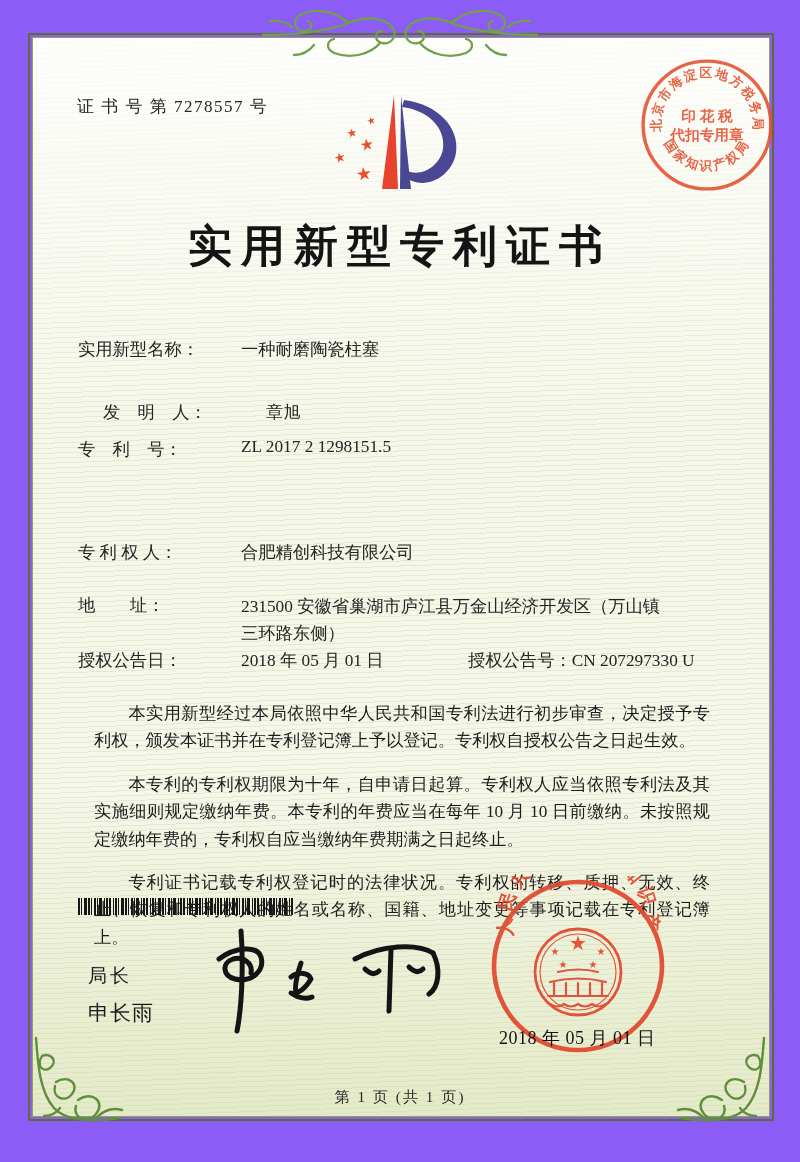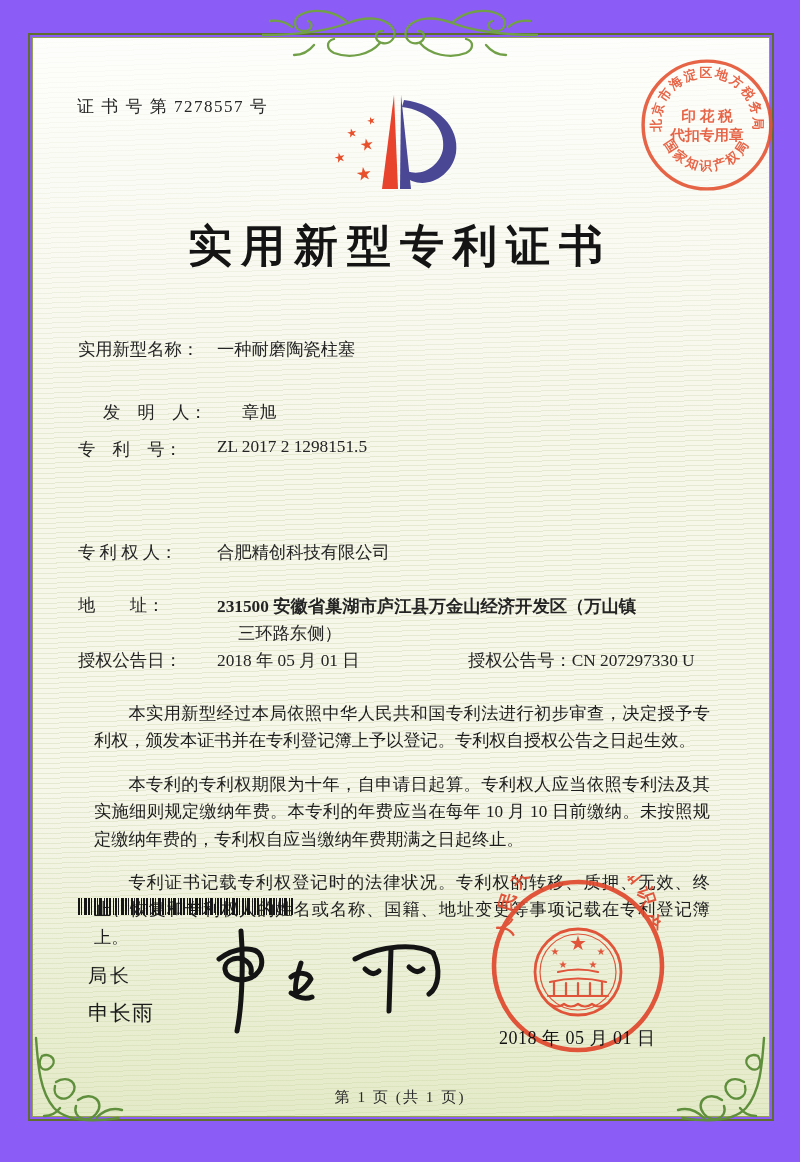--- a/index.html
+++ b/index.html
@@ -11,21 +11,21 @@
   .frame-inner{position:absolute;inset:2px;border:1px solid #93a254;
          background:
            linear-gradient(180deg, rgba(255,255,255,.85) 0%, rgba(255,255,255,0) 38%),
            linear-gradient(0deg, rgba(205,220,160,.45) 0%, rgba(205,220,160,0) 30%),
            repeating-linear-gradient(178deg, rgba(160,182,110,.20) 0 1px, rgba(0,0,0,0) 1px 5px),
            #f6f6e9;}
   .abs{position:absolute;}
   .cert-no{left:77px;top:95px;font-size:17px;letter-spacing:1.5px;color:#252525;z-index:3;}
   .title{left:0;top:217px;width:100%;text-align:center;font-size:44px;font-weight:600;
          letter-spacing:9px;color:#141414;z-index:3;}
-  .field{position:absolute;left:78px;font-size:17.3px;color:#242424;display:flex;z-index:3;white-space:nowrap;}
+  .field{position:absolute;left:78px;font-size:17.3px;color:#242424;display:flex;z-index:3;white-space:nowrap;gap:24px;}
   .flabel{width:139px;flex:none;}
   .addr-val{white-space:nowrap;line-height:27px;}
   .addr-val .l2{white-space:normal;}
   .grant-no{position:absolute;left:390px;top:0;white-space:nowrap;}
   .bodytext{left:78px;top:684px;width:648px;z-index:3;}
   .bodytext p{margin:16px;text-indent:2em;text-align:justify;font-size:17.2px;line-height:27.4px;color:#1d1d1d;}
   .signer-title{left:88px;top:963px;font-size:19px;letter-spacing:3px;z-index:3;color:#1b1b1b;}
   .signer-name{left:88px;top:999px;font-size:21px;letter-spacing:1px;z-index:3;color:#1b1b1b;}
   .seal-date{left:499px;top:1026px;font-size:18px;letter-spacing:.5px;color:#131313;z-index:5;}
   .footer{left:0;top:1087px;width:100%;text-align:center;font-size:15.2px;letter-spacing:2px;color:#2a2a2a;z-index:3;}
@@ -125,22 +125,22 @@
     <span class="flabel">专　利　号：</span>
     <span class="fvalue">ZL 2017 2 1298151.5</span>
   </div>
   <div class="field" style="top:540px;">
     <span class="flabel">专 利 权 人：</span>
     <span class="fvalue">合肥精创科技有限公司</span>
   </div>
   <div class="field" style="top:593px;">
     <span class="flabel">地　　址：</span>
     <span class="fvalue addr-val">
-      <span class="l1" style="display:block;font-weight:bold;">231500 安徽省巢湖市庐江县万金山经济开发区（万山镇</span>
-      <span class="l2" style="display:block;margin-left:21px;">三环路东侧）</span>
+      <span class="l1" style="display:block;">231500 安徽省巢湖市庐江县万金山经济开发区（万山镇</span>
+      <span class="l2" style="display:block;">三环路东侧）</span>
     </span>
   </div>
   <div class="field" style="top:648px;width:648px;">
     <span class="flabel">授权公告日：</span>
     <span class="fvalue">2018 年 05 月 01 日</span>
     <span class="grant-no">
       <span>授权公告号：</span><span>CN 207297330 U</span>
     </span>
   </div>
 

